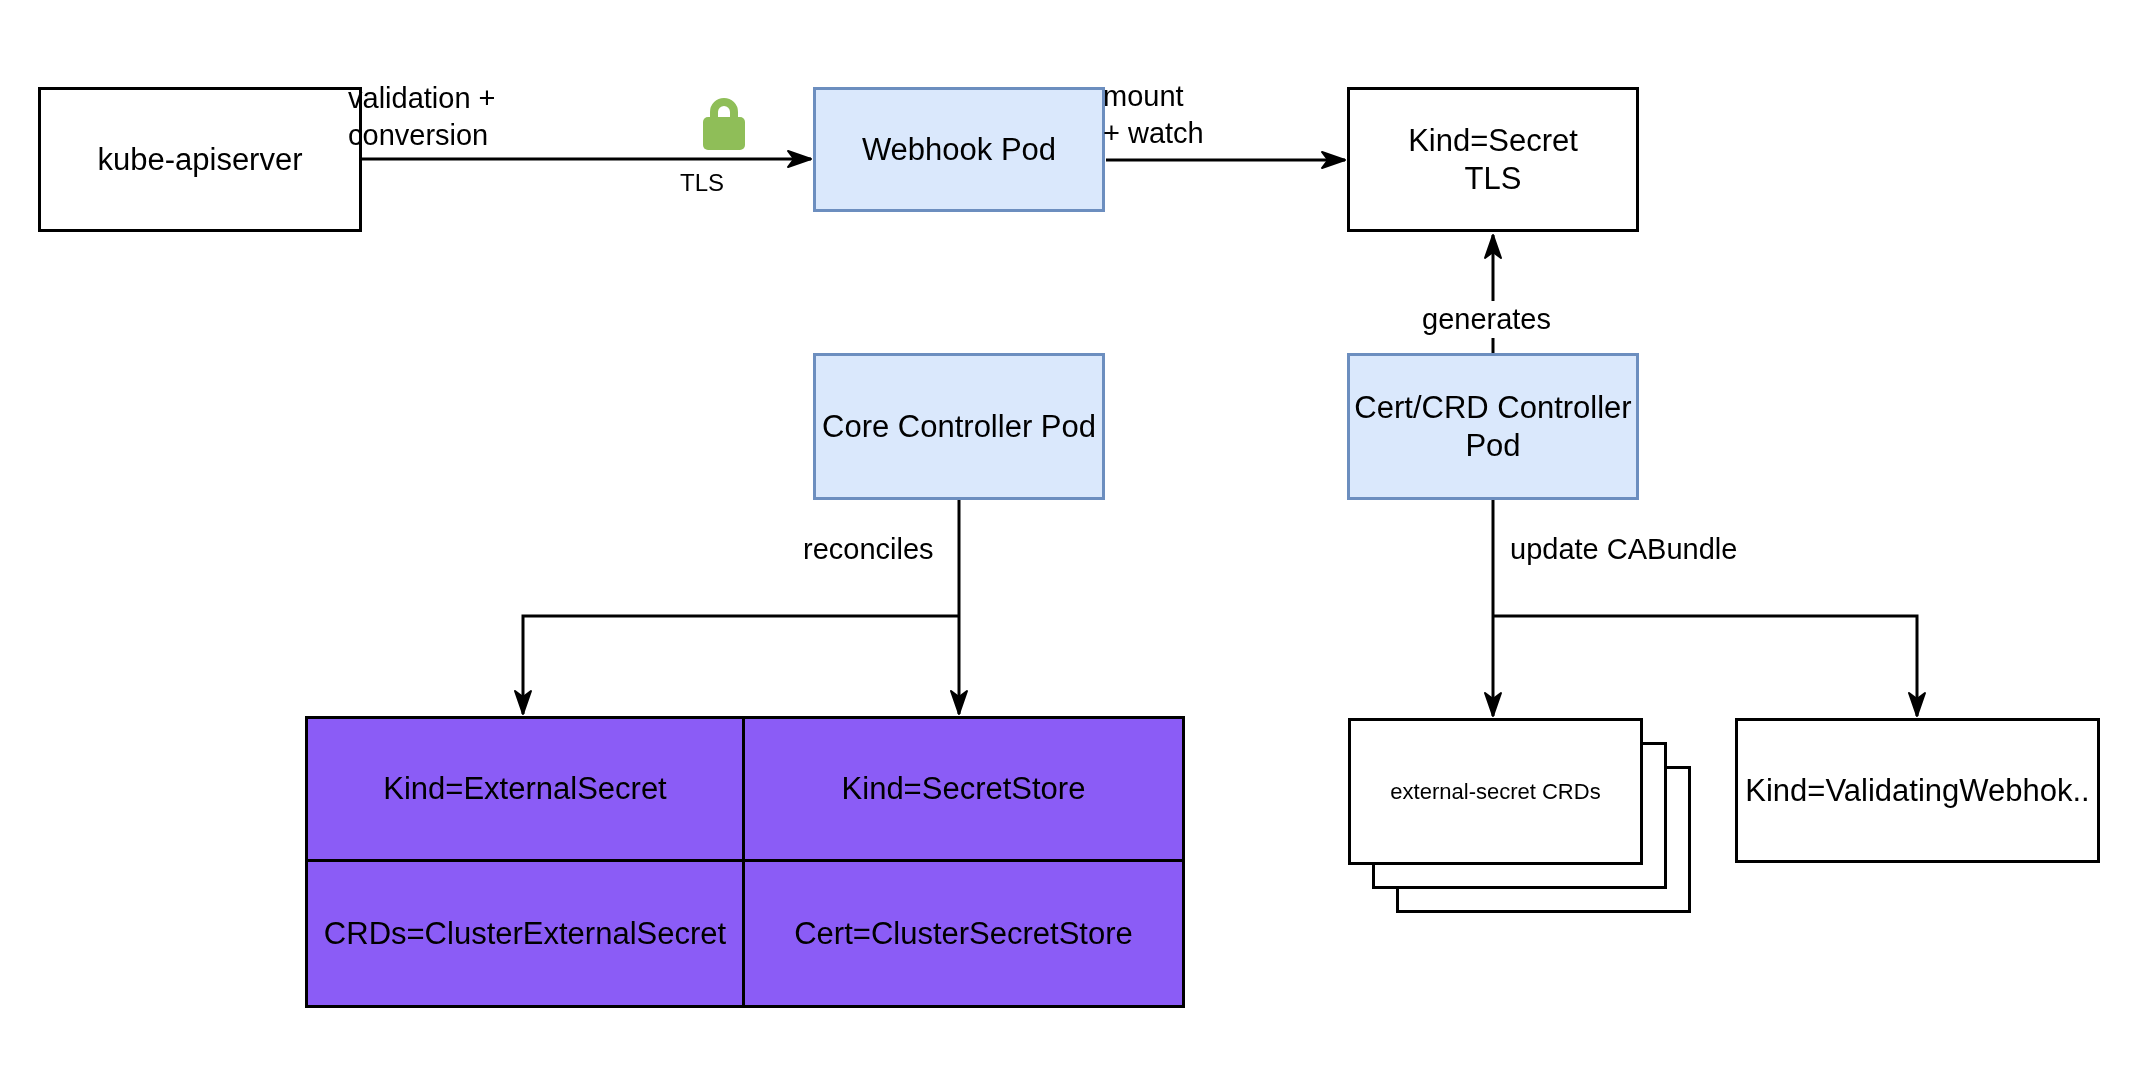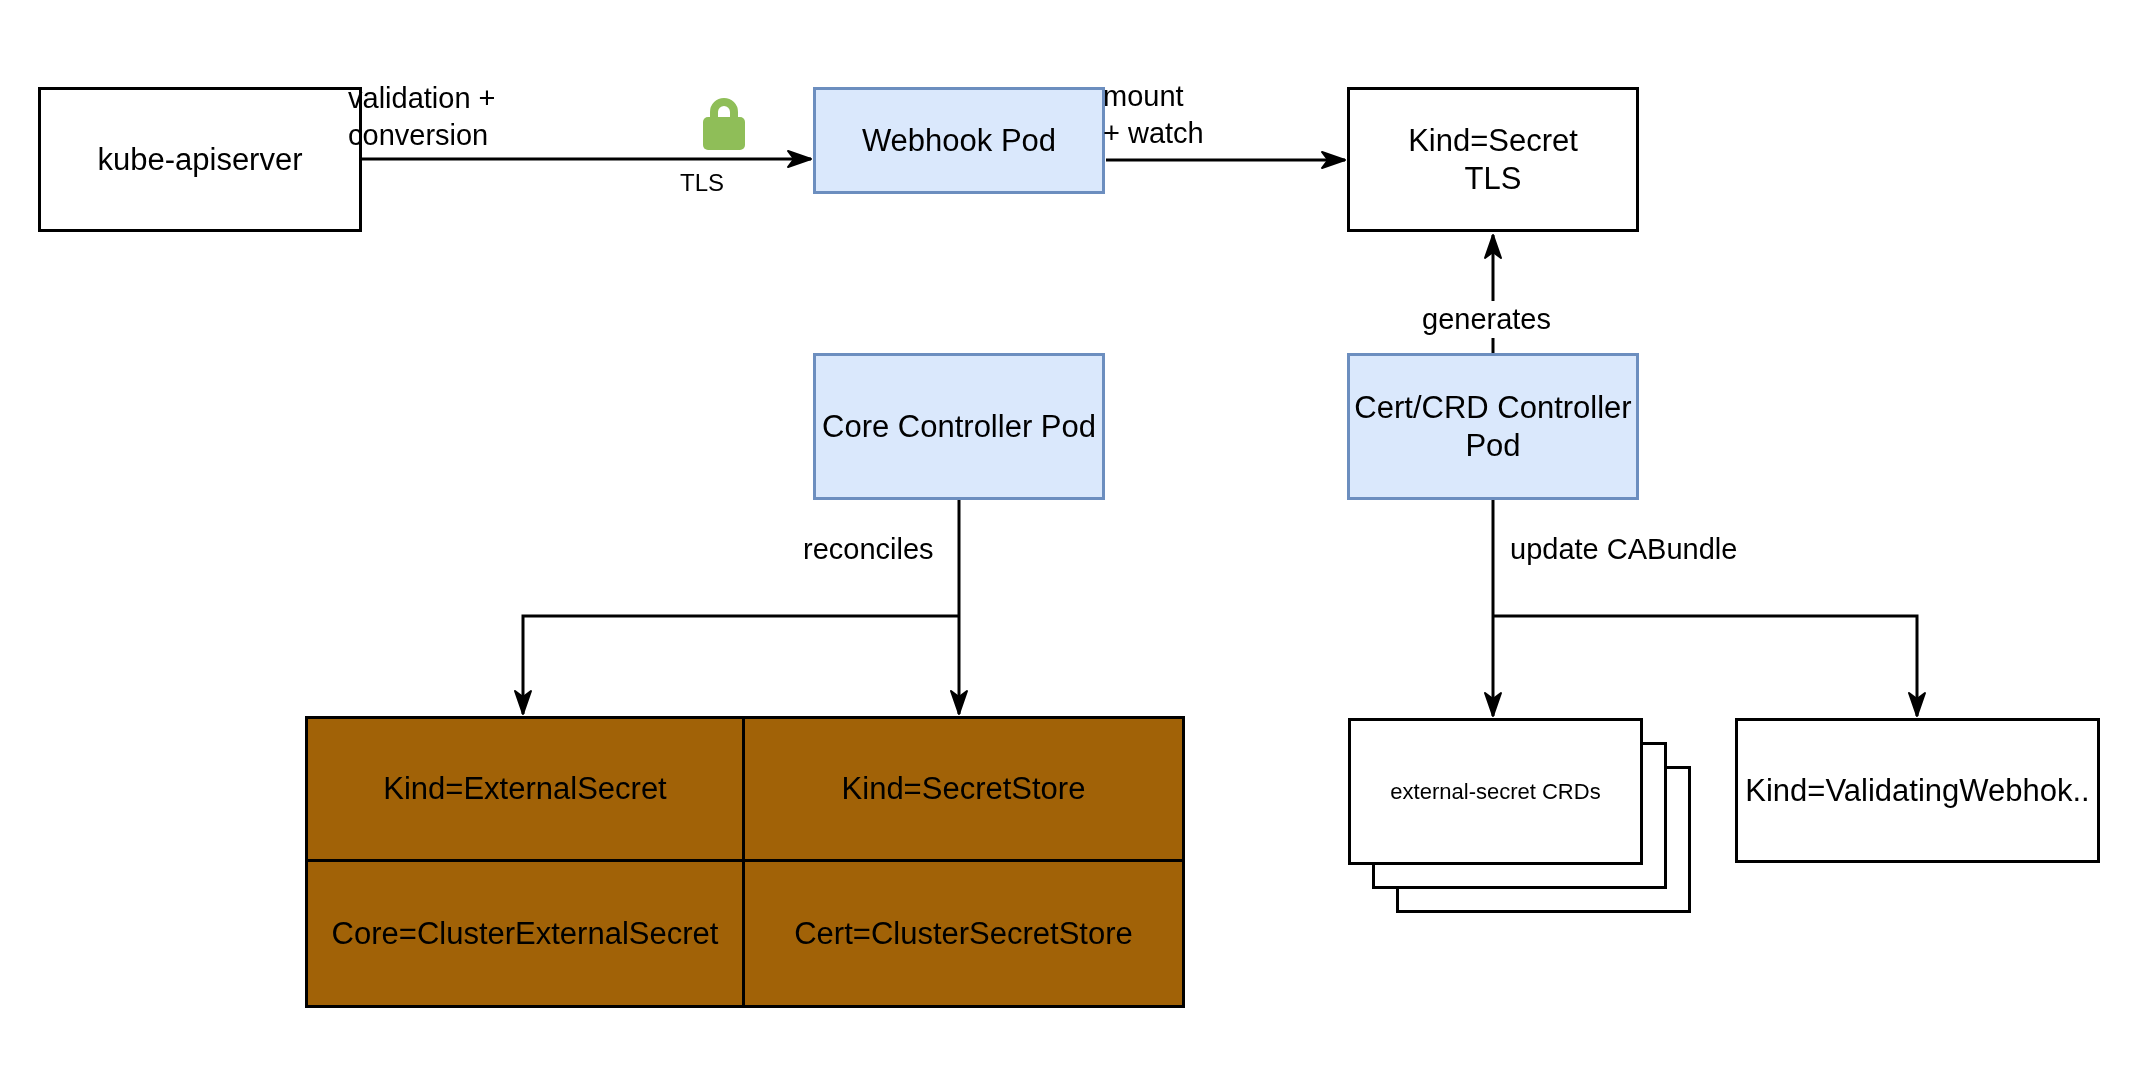--- a/index.html
+++ b/index.html
@@ -13,21 +13,21 @@
     position:absolute; box-sizing:border-box;
     border:3px solid #000; background:#fff;
     display:flex; flex-direction:column; align-items:center; justify-content:center;
     text-align:center; font-size:31px; line-height:38px;
   }
   .node.pod { background:#dae8fc; border-color:#6c8ebf; }
   .node .line { display:block; }
   .layer { position:absolute; box-sizing:border-box; border:3px solid #000; background:#fff; }
   .grid {
     position:absolute; box-sizing:border-box; left:305px; top:716px; width:880px; height:292px;
-    border:3px solid #000; background:#a16207;
+    border:3px solid #000; background:#8b5cf6;
     display:grid; grid-template-columns:1fr 1fr; grid-template-rows:1fr 1fr;
     font-size:31px;
   }
   .grid .cell { display:flex; align-items:center; justify-content:center; box-sizing:border-box; text-align:center; }
   .cell-tl { border-right:3px solid #000; border-bottom:3px solid #000; }
   .cell-tr { border-bottom:3px solid #000; }
   .cell-bl { border-right:3px solid #000; }
   .edge-label {
     position:absolute; font-size:29px; line-height:37px; text-align:left; white-space:nowrap;
   }
@@ -54,21 +54,21 @@
     <path d="M959,500 L959,714" stroke="#000" stroke-width="3" fill="none" marker-end="url(#arrowhead)"></path>
     <path d="M959,616 L523,616 L523,714" stroke="#000" stroke-width="3" fill="none" marker-end="url(#arrowhead)"></path>
     <path d="M1493,500 L1493,716" stroke="#000" stroke-width="3" fill="none" marker-end="url(#arrowhead)"></path>
     <path d="M1493,616 L1917,616 L1917,716" stroke="#000" stroke-width="3" fill="none" marker-end="url(#arrowhead)"></path>
   </svg>
 
   <div class="node" style="left:38px; top:87px; width:324px; height:145px;">
     <span class="line">kube-apiserver</span>
   </div>
 
-  <div class="node pod" style="left:813px; top:87px; width:292px; height:107px;">
+  <div class="node pod" style="left:813px; top:87px; width:292px; height:125px;">
     <span class="line">Webhook Pod</span>
   </div>
 
   <div class="node" style="left:1347px; top:87px; width:292px; height:145px;">
     <span class="line">Kind=Secret</span>
     <span class="line">TLS</span>
   </div>
 
   <div class="node pod" style="left:813px; top:353px; width:292px; height:147px;">
     <span class="line">Core Controller Pod</span>
@@ -80,21 +80,21 @@
   </div>
 
   <div class="grid">
     <div class="cell cell-tl">
       <span>Kind=ExternalSecret</span>
     </div>
     <div class="cell cell-tr">
       <span>Kind=SecretStore</span>
     </div>
     <div class="cell cell-bl">
-      <span>Core=ClusterExternalSecret</span>
+      <span>CRDs=ClusterExternalSecret</span>
     </div>
     <div class="cell">
       <span>Cert=ClusterSecretStore</span>
     </div>
   </div>
 
   <div class="layer" style="left:1396px; top:766px; width:295px; height:147px;"></div>
   <div class="layer" style="left:1372px; top:742px; width:295px; height:147px;"></div>
   <div class="node crds-node" style="left:1348px; top:718px; width:295px; height:147px;">
     <span class="line">external-secret CRDs</span>

